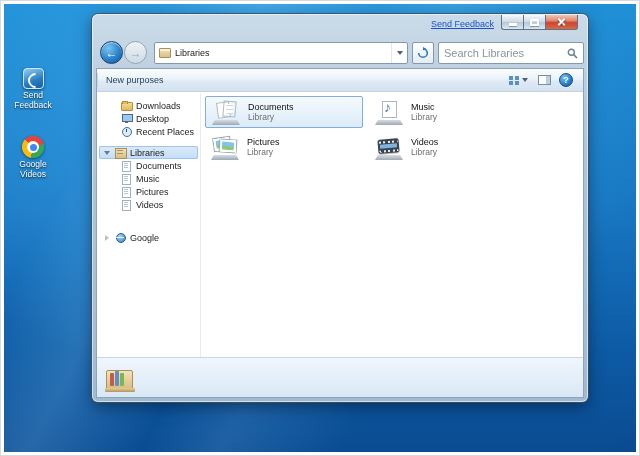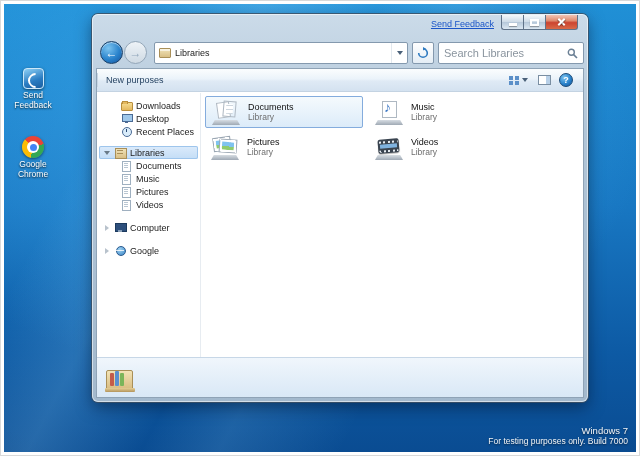--- a/index.html
+++ b/index.html
@@ -173,27 +173,23 @@
 <div class="desktop">
 
 
   <div class="desk-icon" style="left:2px;top:64px;">
     <span class="ic fb-ic"></span>
     <span>Send Feedback</span>
   </div>
 
   <div class="desk-icon" style="left:2px;top:132px;">
     <span class="ic chrome-ic"></span>
-    <span>Google Chrome</span>
+    <span>Google Videos</span>
   </div>
 
-  <div class="watermark">
-    <div class="l1">Windows 7</div>
-    <div class="l2">For testing purposes only. Build 7000</div>
-  </div>
 
   <div class="win">
 
     <div class="titlebar">
       <span class="sf-link">Send Feedback</span>
       <div class="capbtns">
         <div class="capbtn min">
               <span class="g-min"></span>
             </div>
         <div class="capbtn max">
@@ -276,25 +272,20 @@
         </div>
         <div class="srow child">
           <span class="si mini-lib"></span>
           <span>Pictures</span>
         </div>
         <div class="srow child">
           <span class="si mini-lib"></span>
           <span>Videos</span>
         </div>
         <div class="gap10"></div>
-        <div class="srow group">
-          <span class="exp closed"></span>
-          <span class="si mini-pc"></span>
-          <span>Computer</span>
-        </div>
         <div class="gap10"></div>
         <div class="srow group">
           <span class="exp closed"></span>
           <span class="si mini-net"></span>
           <span>Google</span>
         </div>
       </div>
 
       <div class="content">
         <div class="item sel" style="left:4px;top:3px;">

